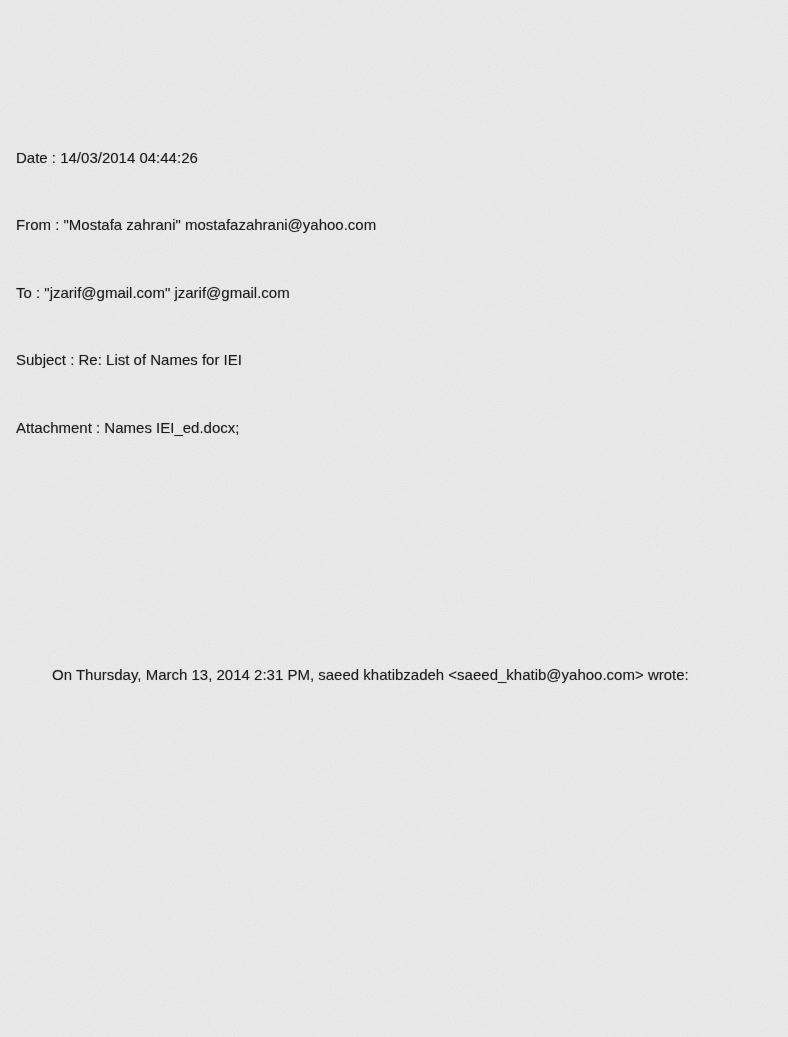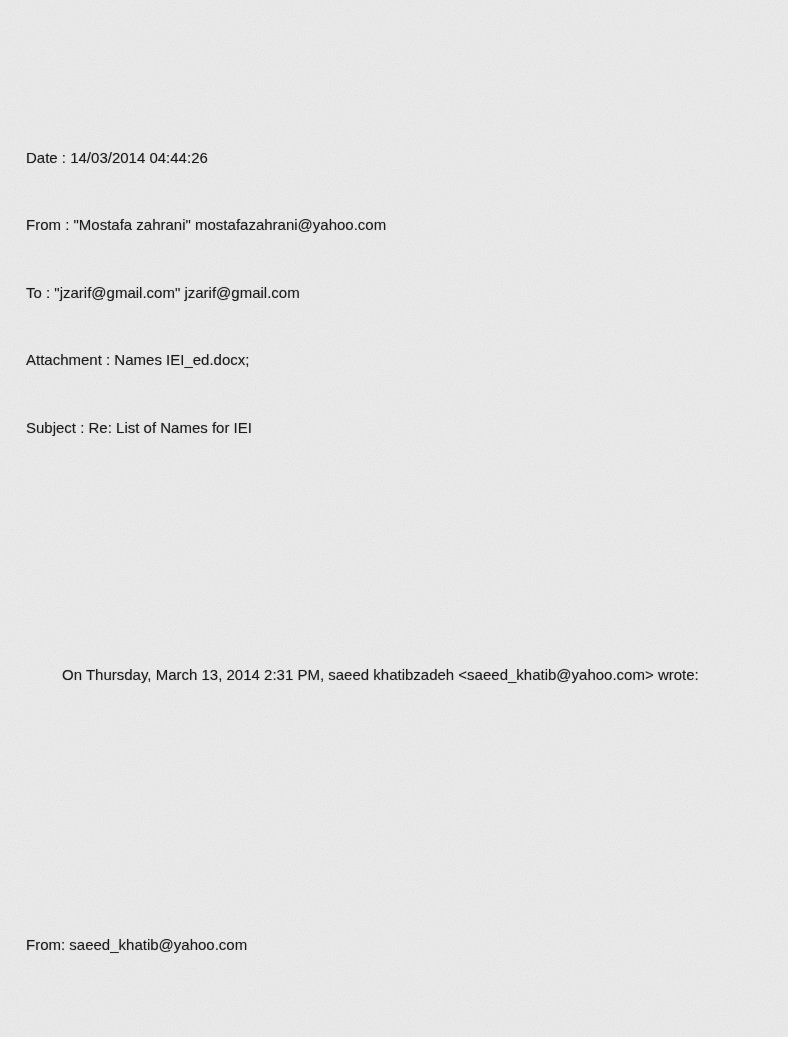--- a/index.html
+++ b/index.html
@@ -17,21 +17,21 @@
     position: absolute;
     inset: 0;
     width: 788px;
     height: 1037px;
     opacity: 0.14;
     pointer-events: none;
   }
   .doc {
     position: absolute;
     inset: 0;
-    padding: 34px 30px 0 26px;
+    padding: 34px 30px 0 16px;
     font-family: "Liberation Sans", sans-serif;
     font-size: 15px;
     line-height: 22.5px;
     color: #1c1c1c;
     text-shadow: 0 0 1px rgba(28,28,28,0.35);
     white-space: pre;
   }
   .line {
     height: 22.5px;
   }
@@ -49,30 +49,29 @@
   </filter>
   <rect width="788" height="1037" filter="url(#grain)"></rect>
 </svg>
 
 <div class="doc">
 
   <div class="email-header">
     <div class="line">Date : 14/03/2014 04:44:26</div>
     <div class="line">From : "Mostafa zahrani" mostafazahrani@yahoo.com</div>
     <div class="line">To : "jzarif@gmail.com" jzarif@gmail.com</div>
+    <div class="line">Subject : Re: List of Names for IEI</div>
     <div class="line">Attachment : Names IEI_ed.docx;</div>
-    <div class="line">Subject : Re: List of Names for IEI</div>
   </div>
 
   <div class="reply-intro">
     <div class="line">On Thursday, March 13, 2014 2:31 PM, saeed khatibzadeh &lt;saeed_khatib@yahoo.com&gt; wrote:</div>
   </div>
 
   <div class="fwd-header">
-    <div class="line">From: saeed_khatib@yahoo.com</div>
     
     
     
   </div>
 
   
 
   
 
   

